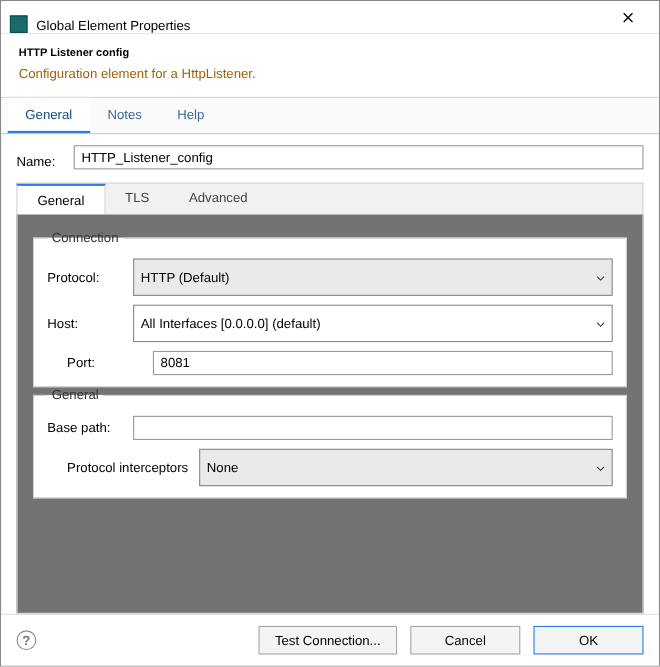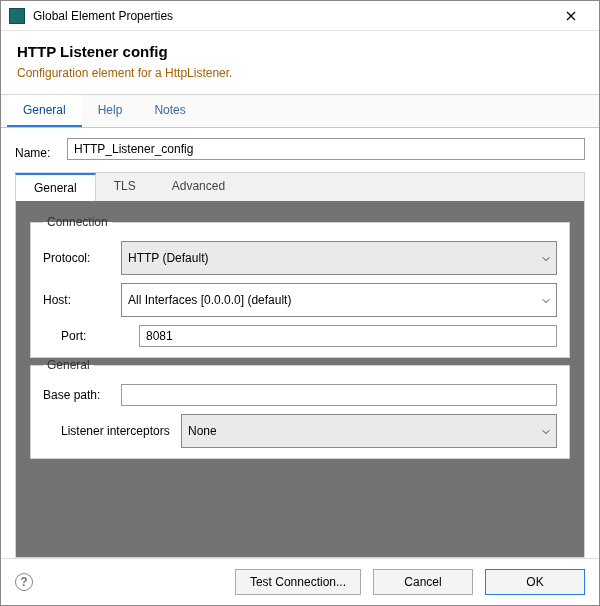--- a/index.html
+++ b/index.html
@@ -14,21 +14,21 @@
     width: 600px;
     height: 606px;
     border: 1px solid #888;
     display: flex;
     flex-direction: column;
     background: #fff;
   }
   .titlebar {
     height: 30px;
     display: flex;
-    align-items: center;
+    align-items: flex-end;
     padding: 0 8px;
     background: #fff;
     border-bottom: 1px solid #e5e5e5;
   }
   .titlebar .app-icon {
     width: 16px; height: 16px;
     background: #1a6b6b;
     border: 1px solid #0d4d4d;
     margin-right: 8px;
     display: inline-flex;
@@ -42,21 +42,21 @@
     cursor: pointer;
   }
   .close-btn svg { width: 10px; height: 10px; }
   .header-block {
     padding: 12px 16px 14px 16px;
     border-bottom: 1px solid #d5d5d5;
     background: #fff;
   }
   .header-block h2 {
     margin: 0 0 6px 0;
-    font-size: 15px;
+    font-size: 10px;
     font-weight: 700;
   }
   .header-block p { margin: 0; color: #a16207; }
   .outer-tabs {
     display: flex;
     border-bottom: 1px solid #c9c9c9;
     background: #fafafa;
     padding-left: 6px;
   }
   .outer-tab {
@@ -196,22 +196,22 @@
     </div>
   </div>
 
   <div class="header-block">
     <h2>HTTP Listener config</h2>
     <p>Configuration element for a HttpListener.</p>
   </div>
 
   <div class="outer-tabs">
     <div class="outer-tab active">General</div>
+    <div class="outer-tab">Notes</div>
     <div class="outer-tab">Help</div>
-    <div class="outer-tab">Notes</div>
   </div>
 
   <div class="body-area">
 
     <div class="row">
       <label class="fld">Name:</label>
       <input class="text" type="text" value="HTTP_Listener_config" style="">
     </div>
 
     <div class="inner-tabs">
@@ -253,21 +253,21 @@
 
       <fieldset class="group">
         <legend>General</legend>
 
         <div class="grp-row">
           <span class="lbl">Base path:</span>
           <input class="text" type="text" value="" style="">
         </div>
 
         <div class="grp-row">
-          <span class="lbl wide">Listener interceptors</span>
+          <span class="lbl wide">Protocol interceptors</span>
           <div class="select">
             <span>None</span>
             <span class="caret"><svg viewBox="0 0 10 6">
                   <path d="M1 1 L5 5 L9 1" stroke="#333" stroke-width="1.2" fill="none"></path>
                 </svg></span>
           </div>
         </div>
       </fieldset>
 
     </div>

